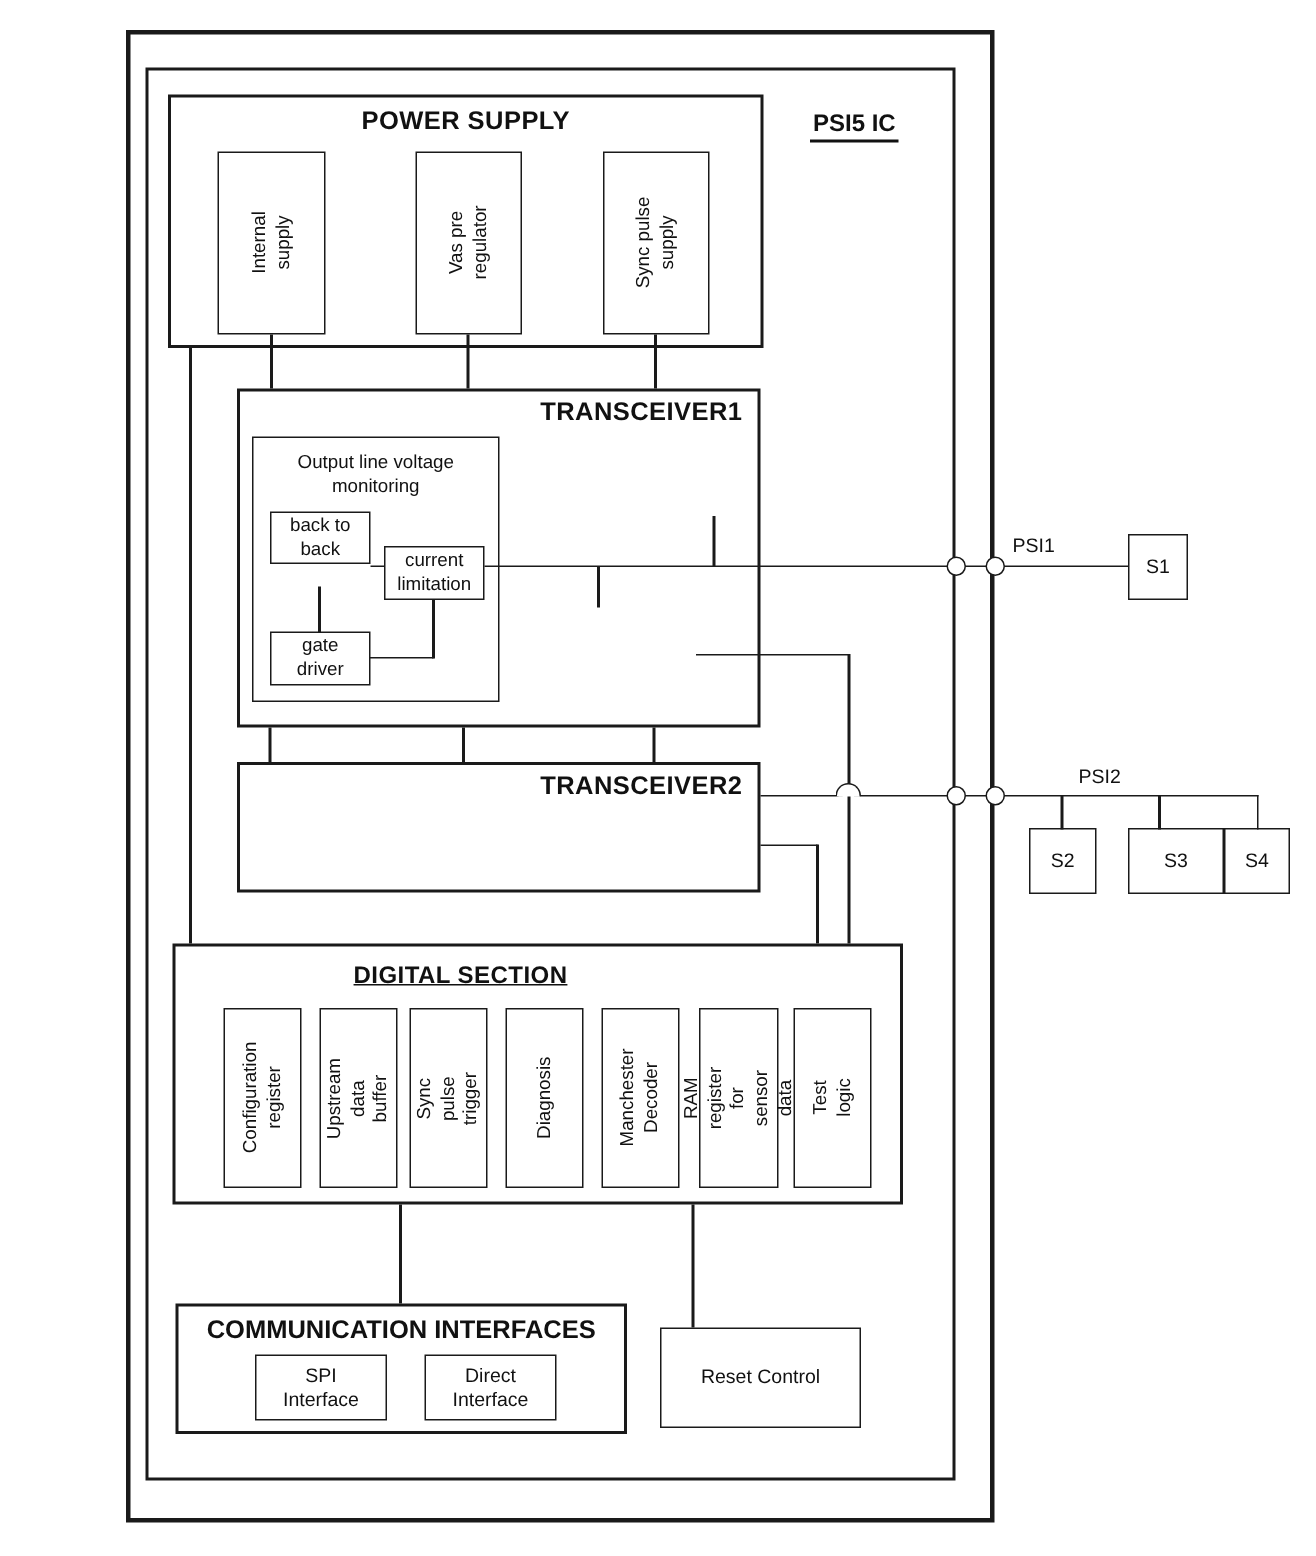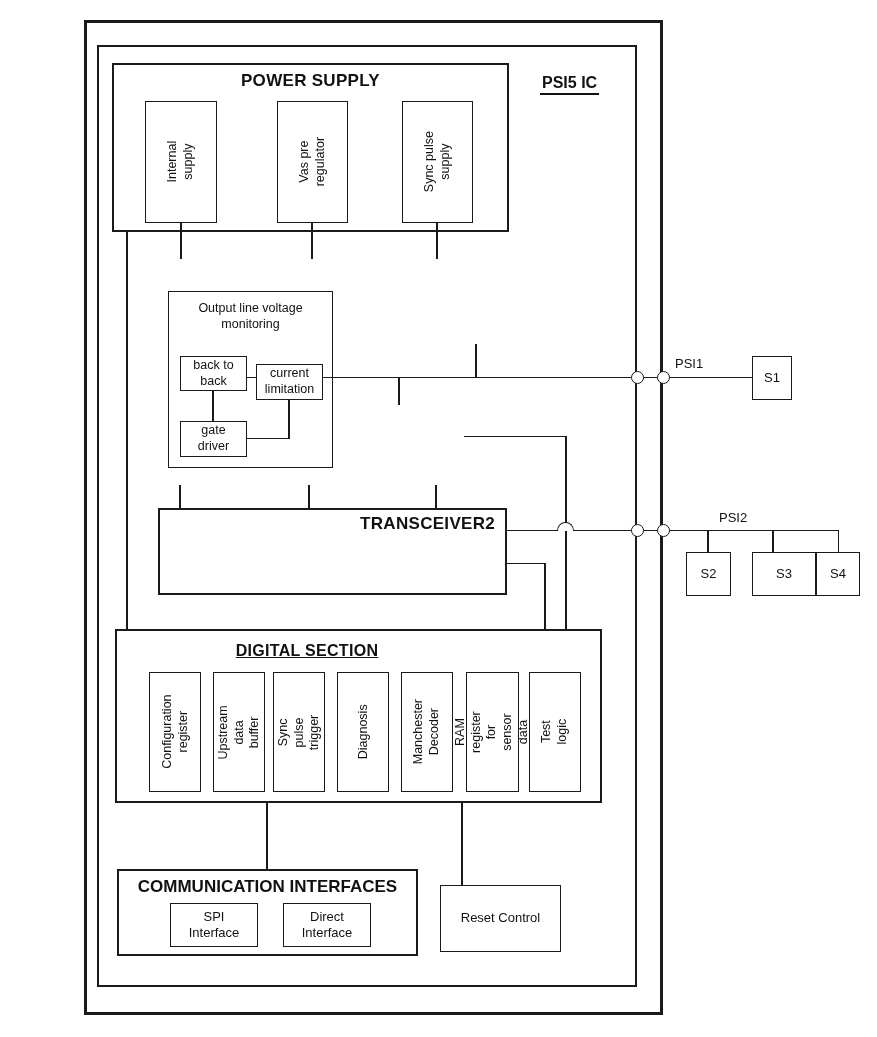--- a/index.html
+++ b/index.html
@@ -66,25 +66,28 @@
   </div>
   <div class="box center" style="left:277px;top:101px;width:71px;height:122px;">
     <span class="vlabel">Vas pre
 regulator</span>
   </div>
   <div class="box center" style="left:402px;top:101px;width:71px;height:122px;">
     <span class="vlabel">Sync pulse
 supply</span>
   </div>
 
+  <div class="box sec" style="left:158px;top:259px;width:349px;height:226px;">
+    <div class="sec-title" style="right:10px;top:4px;">TRANSCEIVER1</div>
+  </div>
   <div class="box" style="left:168px;top:291px;width:165px;height:177px;">
     <div class="hlabel" style="padding-top:9px;text-align:center;font-size:12.5px;">Output line voltage
 monitoring</div>
   </div>
-  <div class="box center" style="left:180px;top:356px;width:67px;height:35px;">
+  <div class="box center" style="left:180px;top:341px;width:67px;height:35px;">
     <span class="hlabel" style="font-size:12.5px;">back to
 back</span>
   </div>
   <div class="box center" style="left:256px;top:364px;width:67px;height:36px;background:#fff;">
     <span class="hlabel" style="font-size:12.5px;">current
 limitation</span>
   </div>
   <div class="box center" style="left:180px;top:421px;width:67px;height:36px;">
     <span class="hlabel" style="font-size:12.5px;">gate
 driver</span>
@@ -129,21 +132,21 @@
   </div>
   <div class="box center" style="left:170px;top:903px;width:88px;height:44px;">
     <span class="hlabel">SPI
 Interface</span>
   </div>
   <div class="box center" style="left:283px;top:903px;width:88px;height:44px;">
     <span class="hlabel">Direct
 Interface</span>
   </div>
 
-  <div class="box center" style="left:440px;top:885px;width:121px;height:67px;">
+  <div class="box center" style="left:440px;top:885px;width:134px;height:67px;">
     <span class="hlabel">Reset Control</span>
   </div>
 
   <div class="box center" style="left:752px;top:356px;width:40px;height:44px;">
     <span class="hlabel">S1</span>
   </div>
   <div class="box center" style="left:686px;top:552px;width:45px;height:44px;">
     <span class="hlabel">S2</span>
   </div>
   <div class="box center" style="left:752px;top:552px;width:64px;height:44px;">

